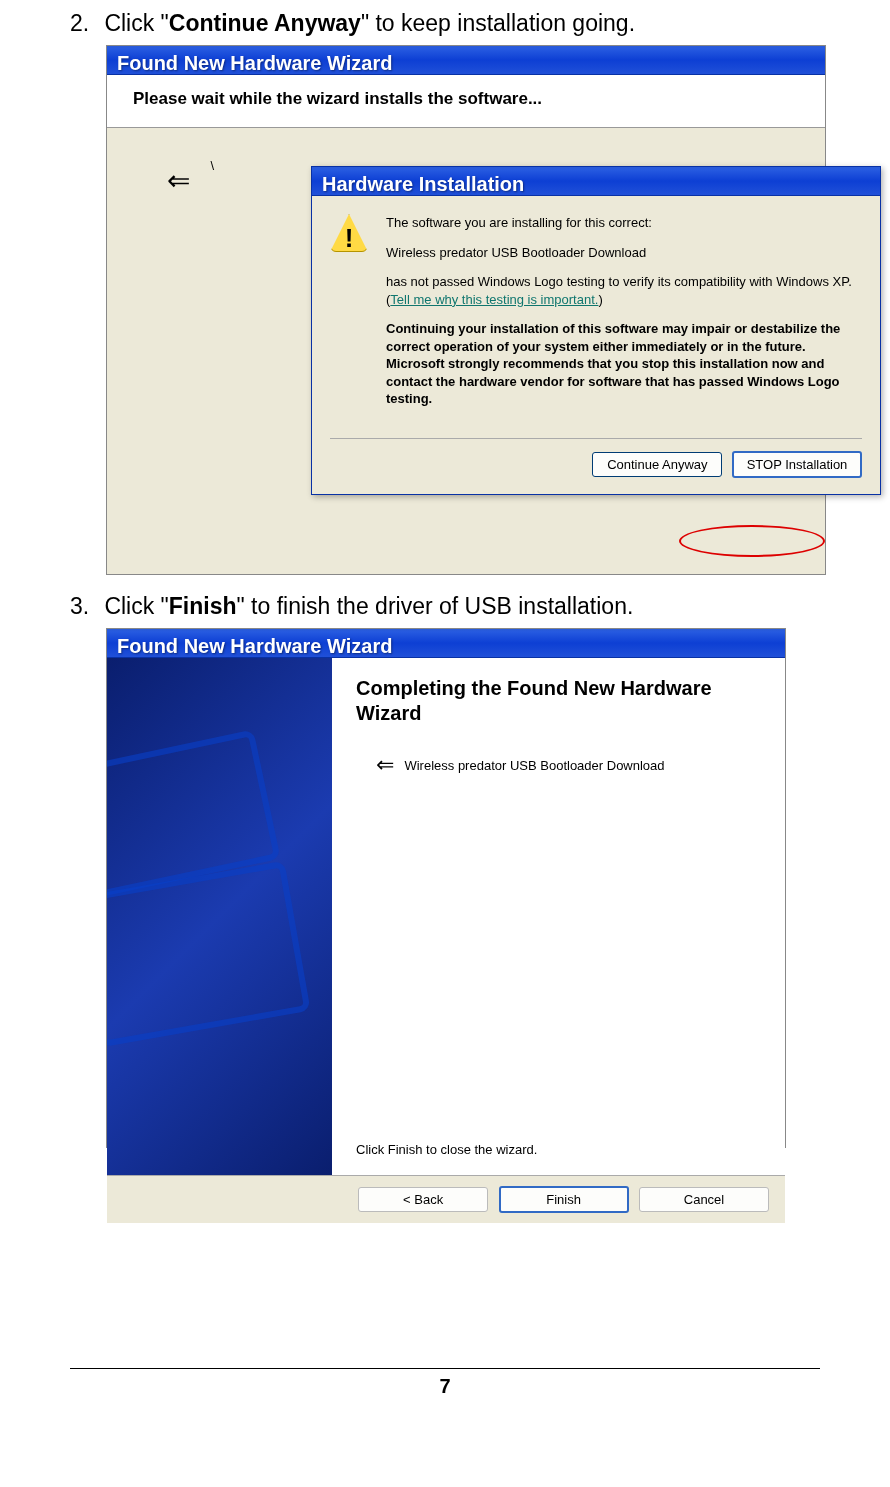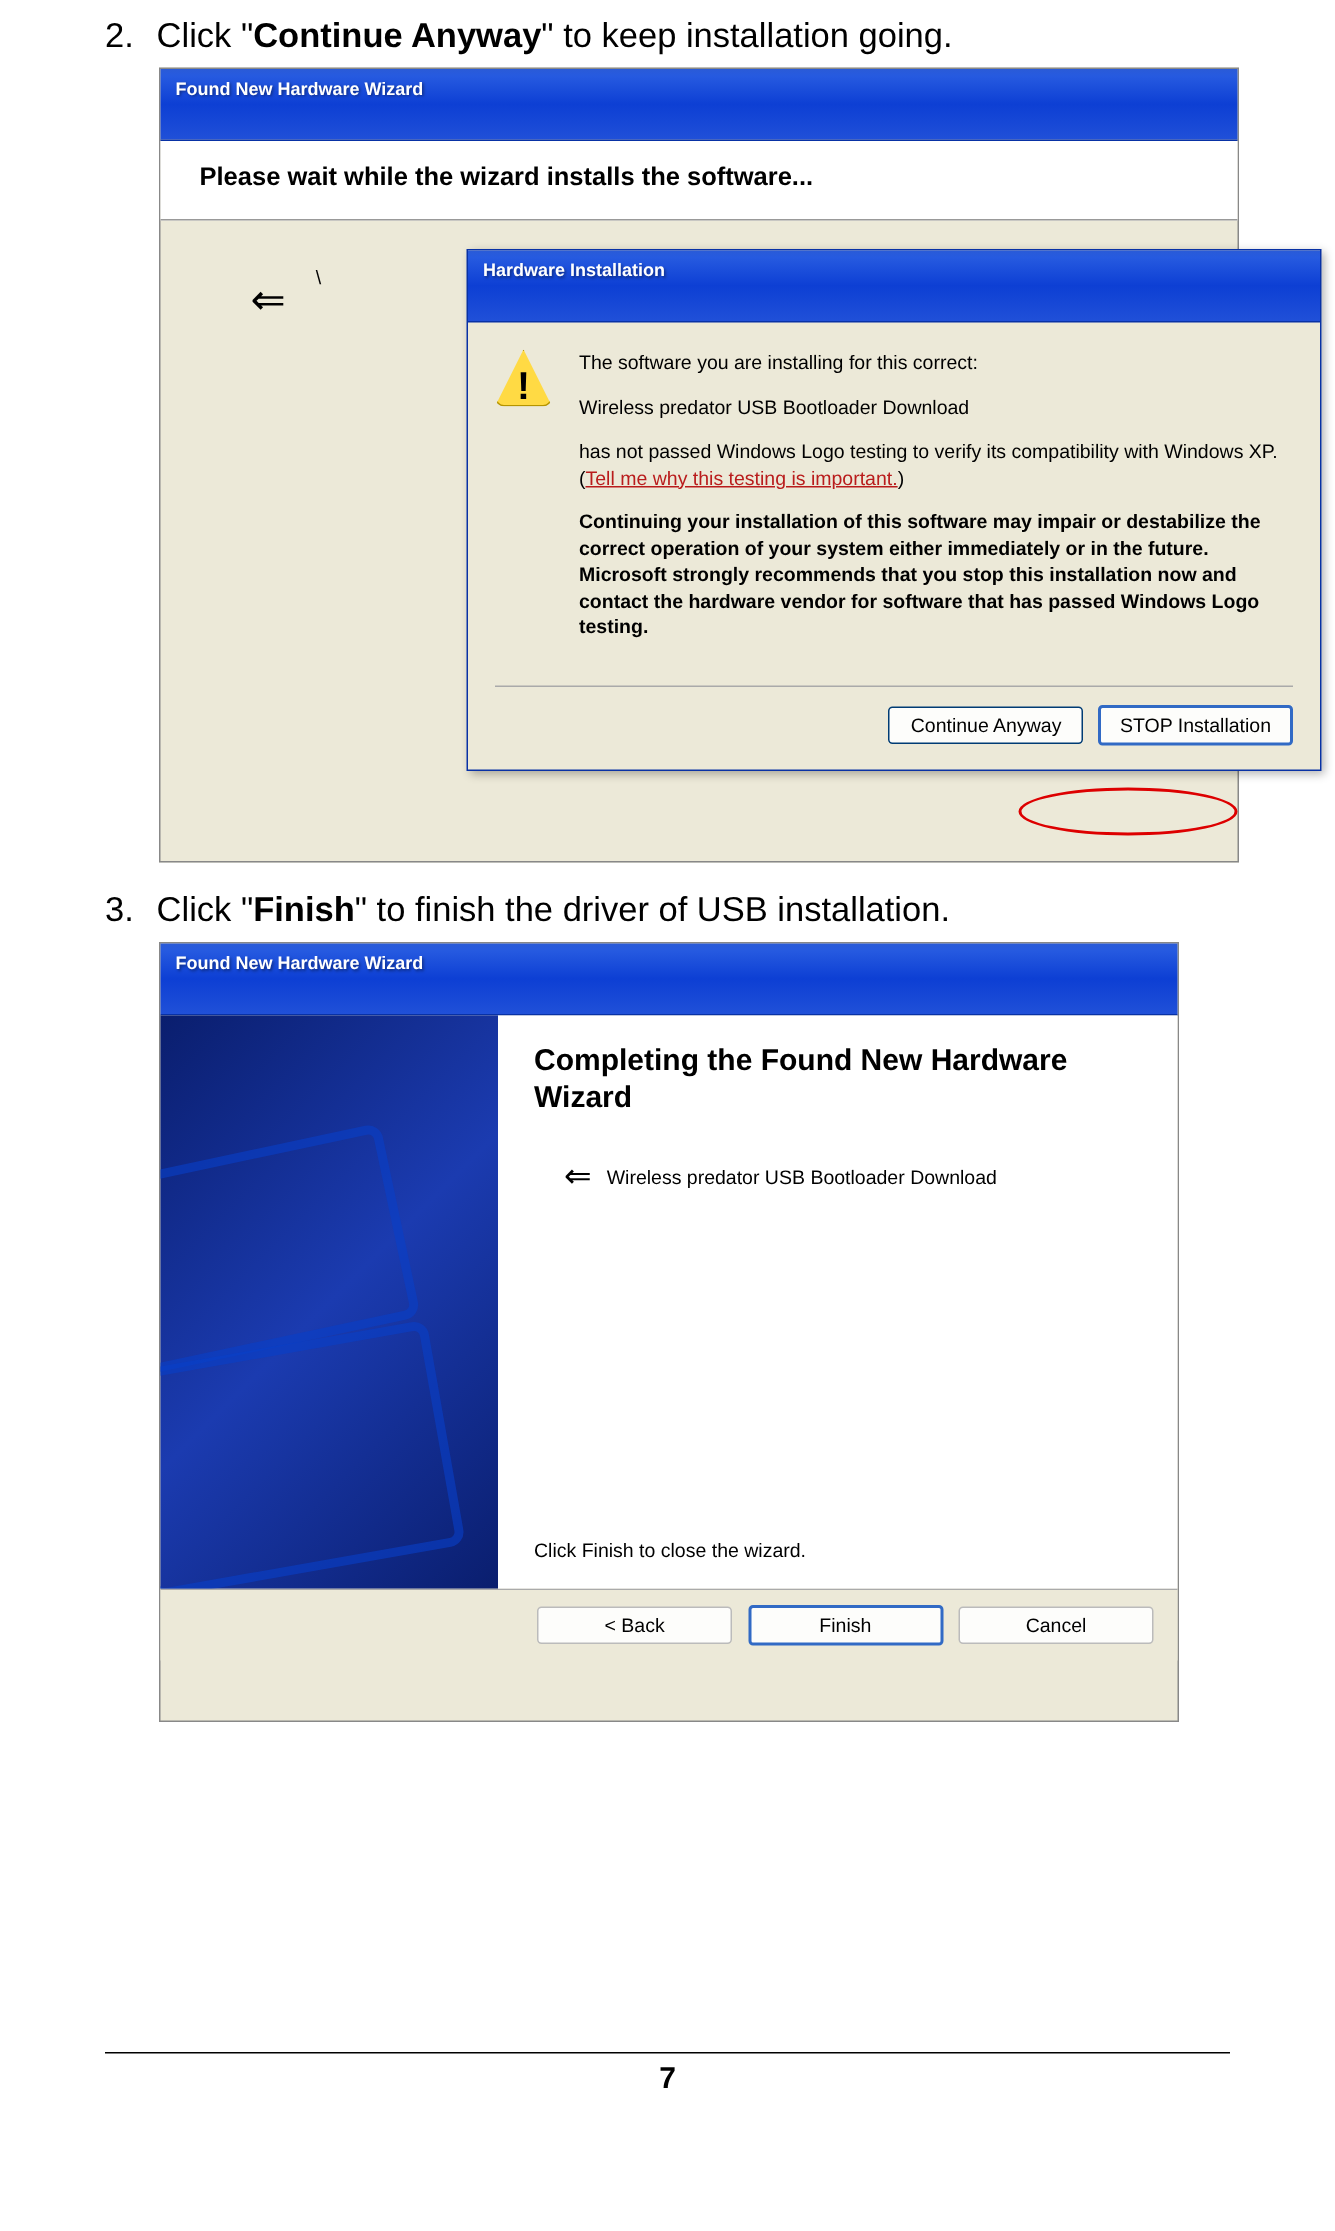--- a/index.html
+++ b/index.html
@@ -25,26 +25,26 @@
   .instruction .bold { font-weight: bold; }
   .screenshot {
     margin-left: 66px;
     border: 1px solid #888;
     background: #ece9d8;
     position: relative;
   }
   .ss1 { width: 720px; height: 530px; }
   .ss2 { width: 680px; height: 520px; margin-bottom: 40px; }
   .xp-titlebar {
-    height: 48px;
+    height: 29px;
     background: linear-gradient(to bottom, #2a5bd7 0%, #265ae0 10%, #0d3fd4 50%, #2050d8 100%);
     color: #fff;
     font-family: "Trebuchet MS", Tahoma, sans-serif;
     font-weight: bold;
-    font-size: 12px;
+    font-size: 20px;
     padding: 6px 10px;
     text-shadow: 1px 1px 2px rgba(0,0,0,.4);
     border-bottom: 1px solid #0831a5;
   }
   .xp-body {
     padding: 8px 20px;
     font-family: Tahoma, sans-serif;
     font-size: 13px;
     color: #000;
   }
@@ -92,21 +92,21 @@
     text-align: center;
     font-weight: bold;
     font-size: 26px;
     line-height: 34px;
     border-radius: 6px;
     clip-path: polygon(50% 0%, 100% 100%, 0% 100%);
     padding-top: 6px;
   }
   .dlg-text { flex: 1; }
   .dlg-text p { margin: 0 0 12px 0; line-height: 1.35; }
-  .dlg-text .link { color: #b91c1c; text-decoration: underline; cursor: pointer; }
+  .dlg-text .link { color: #0f766e; text-decoration: underline; cursor: pointer; }
   .dlg-text .bold-para { font-weight: bold; }
   .dlg-divider {
     border-top: 1px solid #aaa;
     margin: 8px 18px 0 18px;
   }
   .dlg-buttons {
     padding: 12px 18px 16px 18px;
     text-align: right;
   }
   .xp-button {
@@ -131,21 +131,21 @@
     height: 32px;
     border: 2px solid #d00;
     border-radius: 50%;
     pointer-events: none;
   }
   .red-oval.rv1 { left: 572px; top: 479px; }
 
   
   .wizard2-body {
     display: flex;
-    height: 382px;
+    height: 517px;
   }
   .wizard2-side {
     width: 225px;
     background: linear-gradient(135deg, #0a1e6e 0%, #1b3bb0 50%, #0a1e6e 100%);
     position: relative;
     overflow: hidden;
   }
   .wizard2-side::before, .wizard2-side::after {
     content: "";
     position: absolute;

